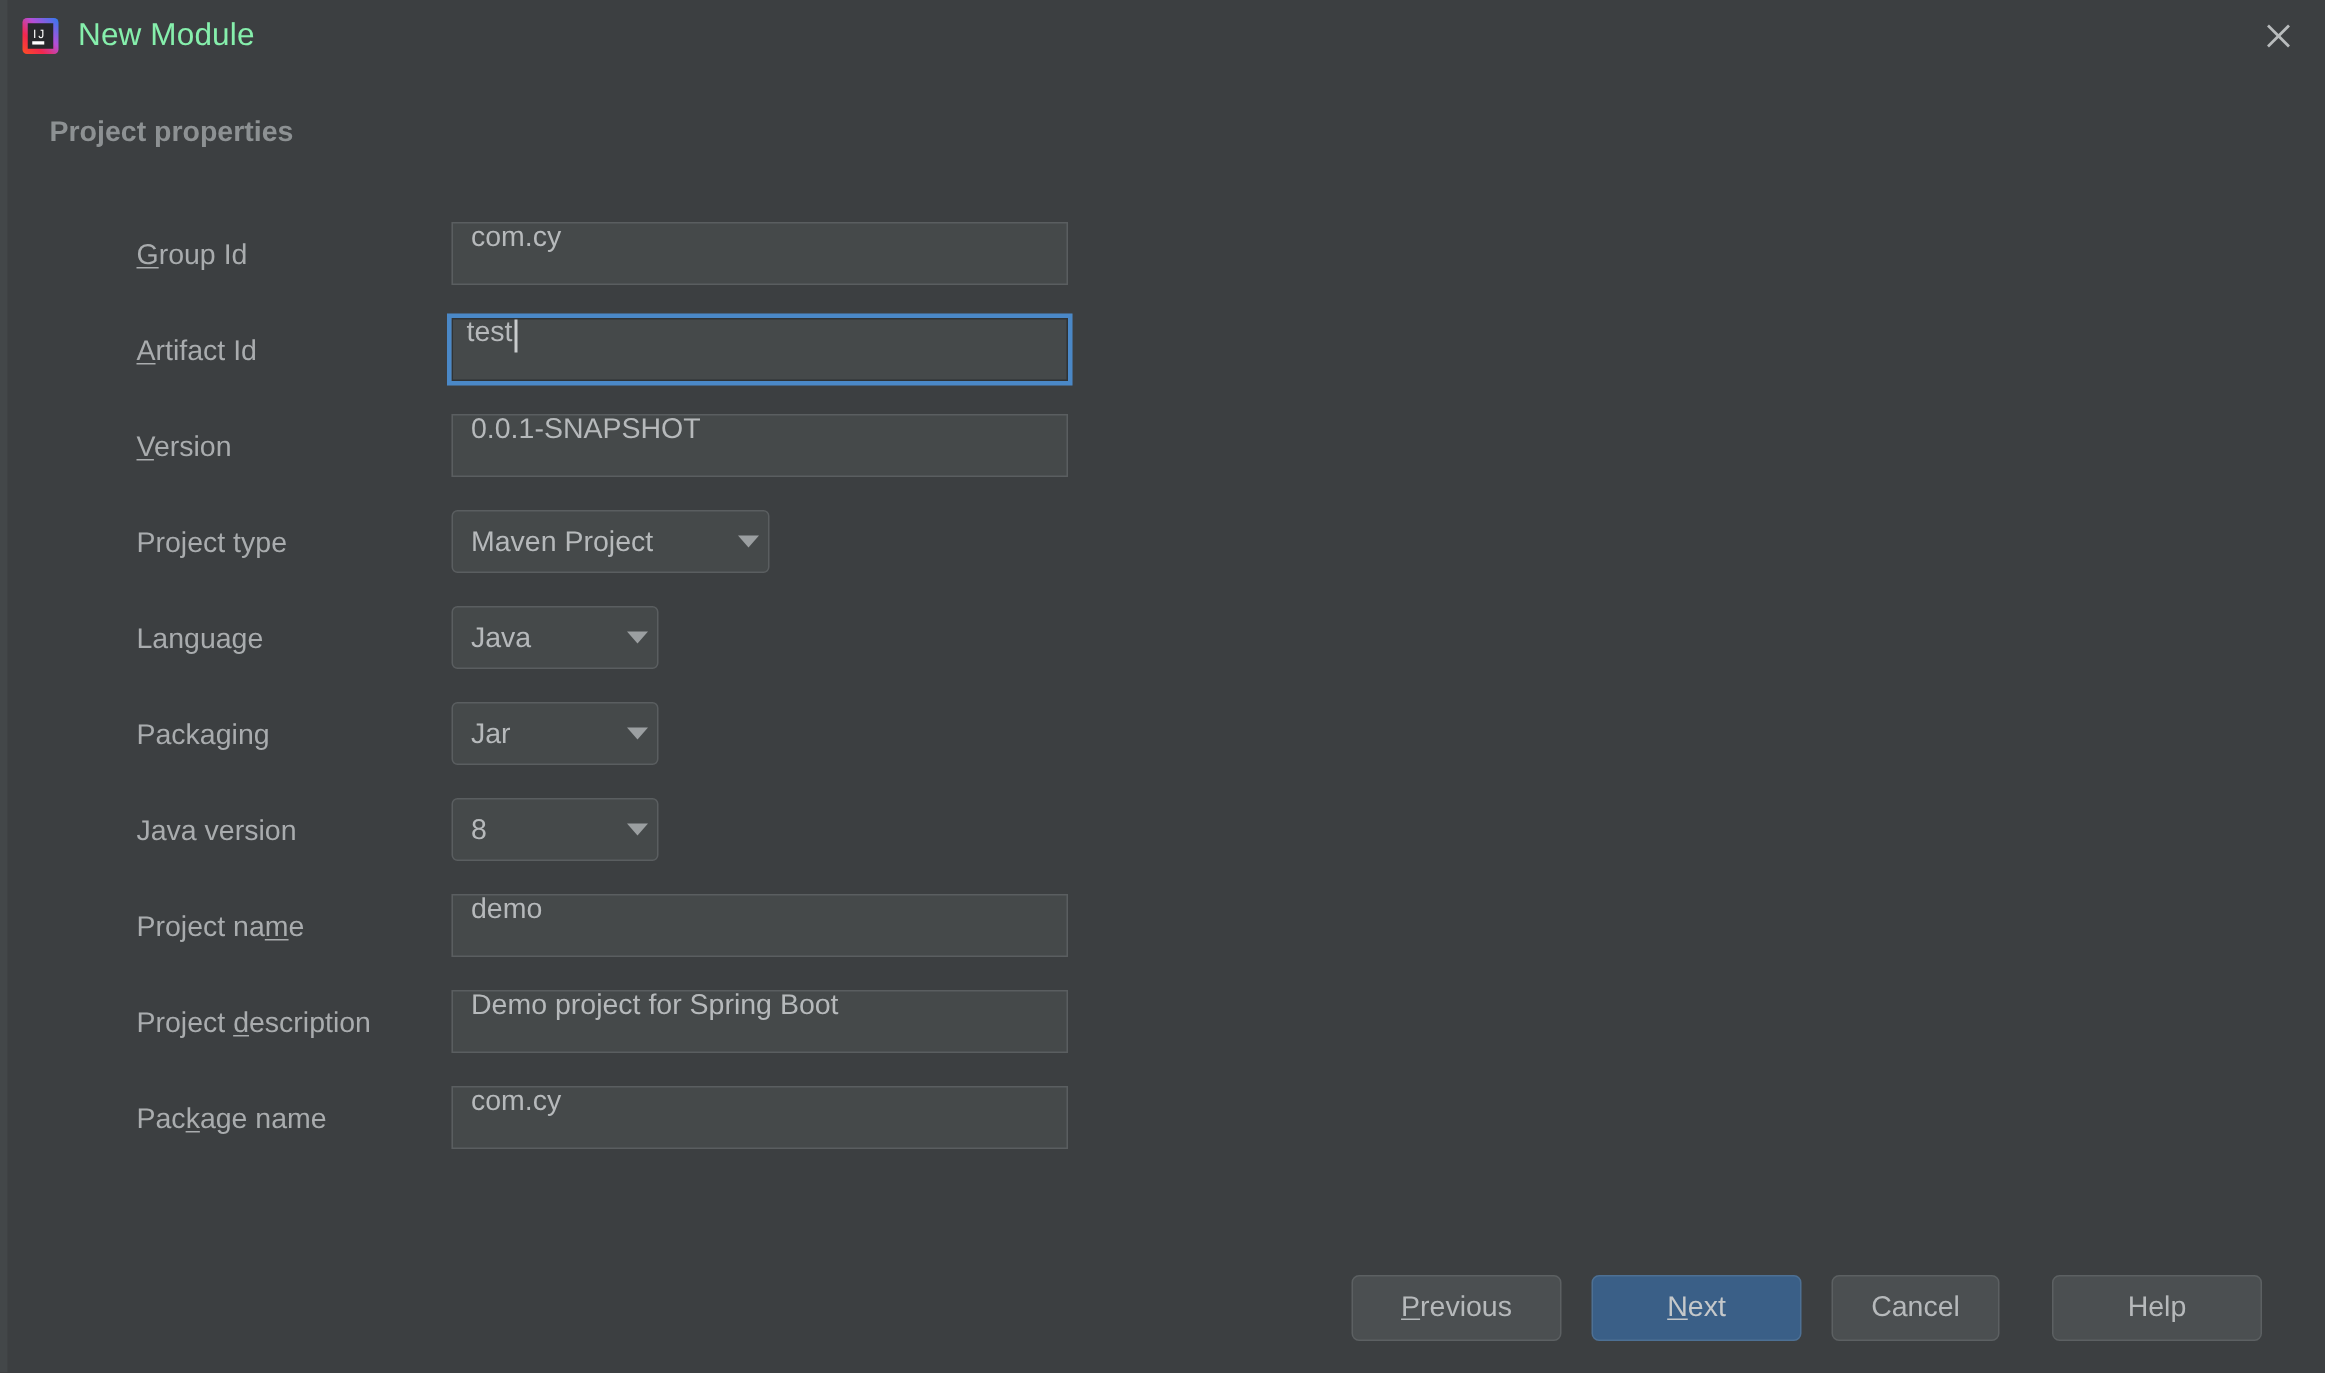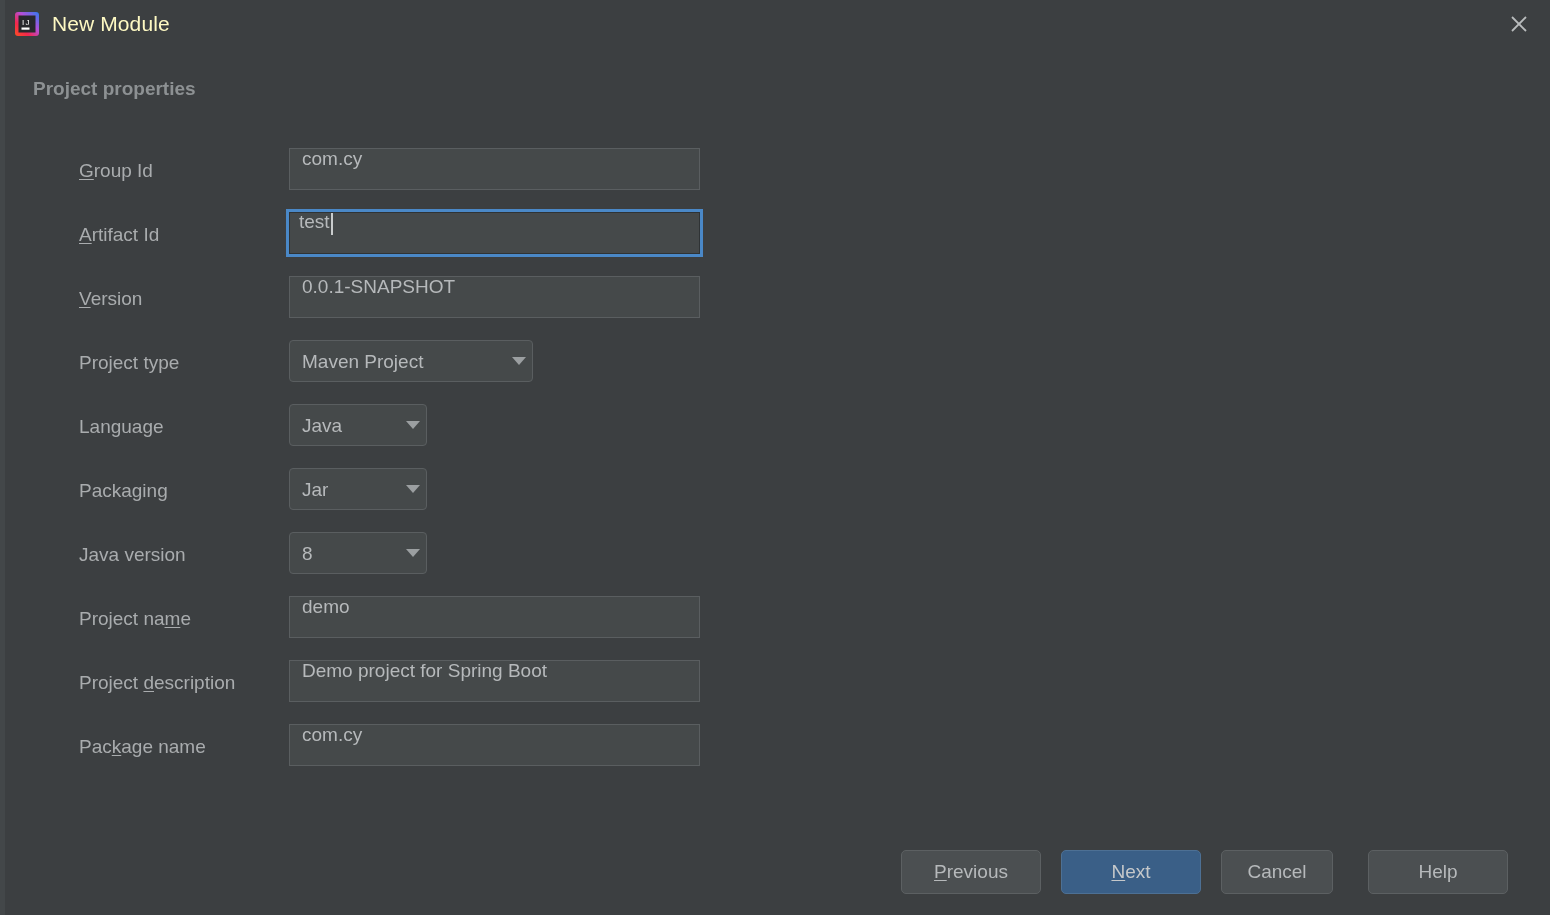--- a/index.html
+++ b/index.html
@@ -41,21 +41,21 @@
     width: 26px;
     height: 26px;
   }
   .title-text {
     position: absolute;
     left: 52px;
     top: 11px;
     height: 26px;
     line-height: 26px;
     font-size: 21px;
-    color: #fef9c3;
+    color: #86efac;
     letter-spacing: 0.1px;
     white-space: nowrap;
   }
   .close-btn {
     position: absolute;
     right: 8px;
     top: 2px;
     width: 46px;
     height: 44px;
     display: flex;
@@ -72,21 +72,21 @@
     top: 78px;
     font-size: 19px;
     font-weight: bold;
     color: #8d9193;
     white-space: nowrap;
   }
 
   
   .form {
     position: absolute;
-    left: 0;
+    left: 12px;
     top: 148px;
     width: 700px;
     padding-left: 40px;
   }
   .row {
     position: relative;
     height: 64px;
   }
   .row-label {
     position: absolute;
@@ -164,21 +164,21 @@
     flex: 1;
   }
   .combobox .arrow {
     width: 26px;
     height: 42px;
     display: flex;
     align-items: center;
     justify-content: center;
     flex: none;
   }
-  .combobox.wide { width: 244px; gap: 40px; }
+  .combobox.wide { width: 212px; gap: 40px; }
   .combobox.narrow { width: 138px; }
   .tri {
     width: 0;
     height: 0;
     border-left: 7px solid transparent;
     border-right: 7px solid transparent;
     border-top: 8px solid #9b9fa1;
   }
 
   

